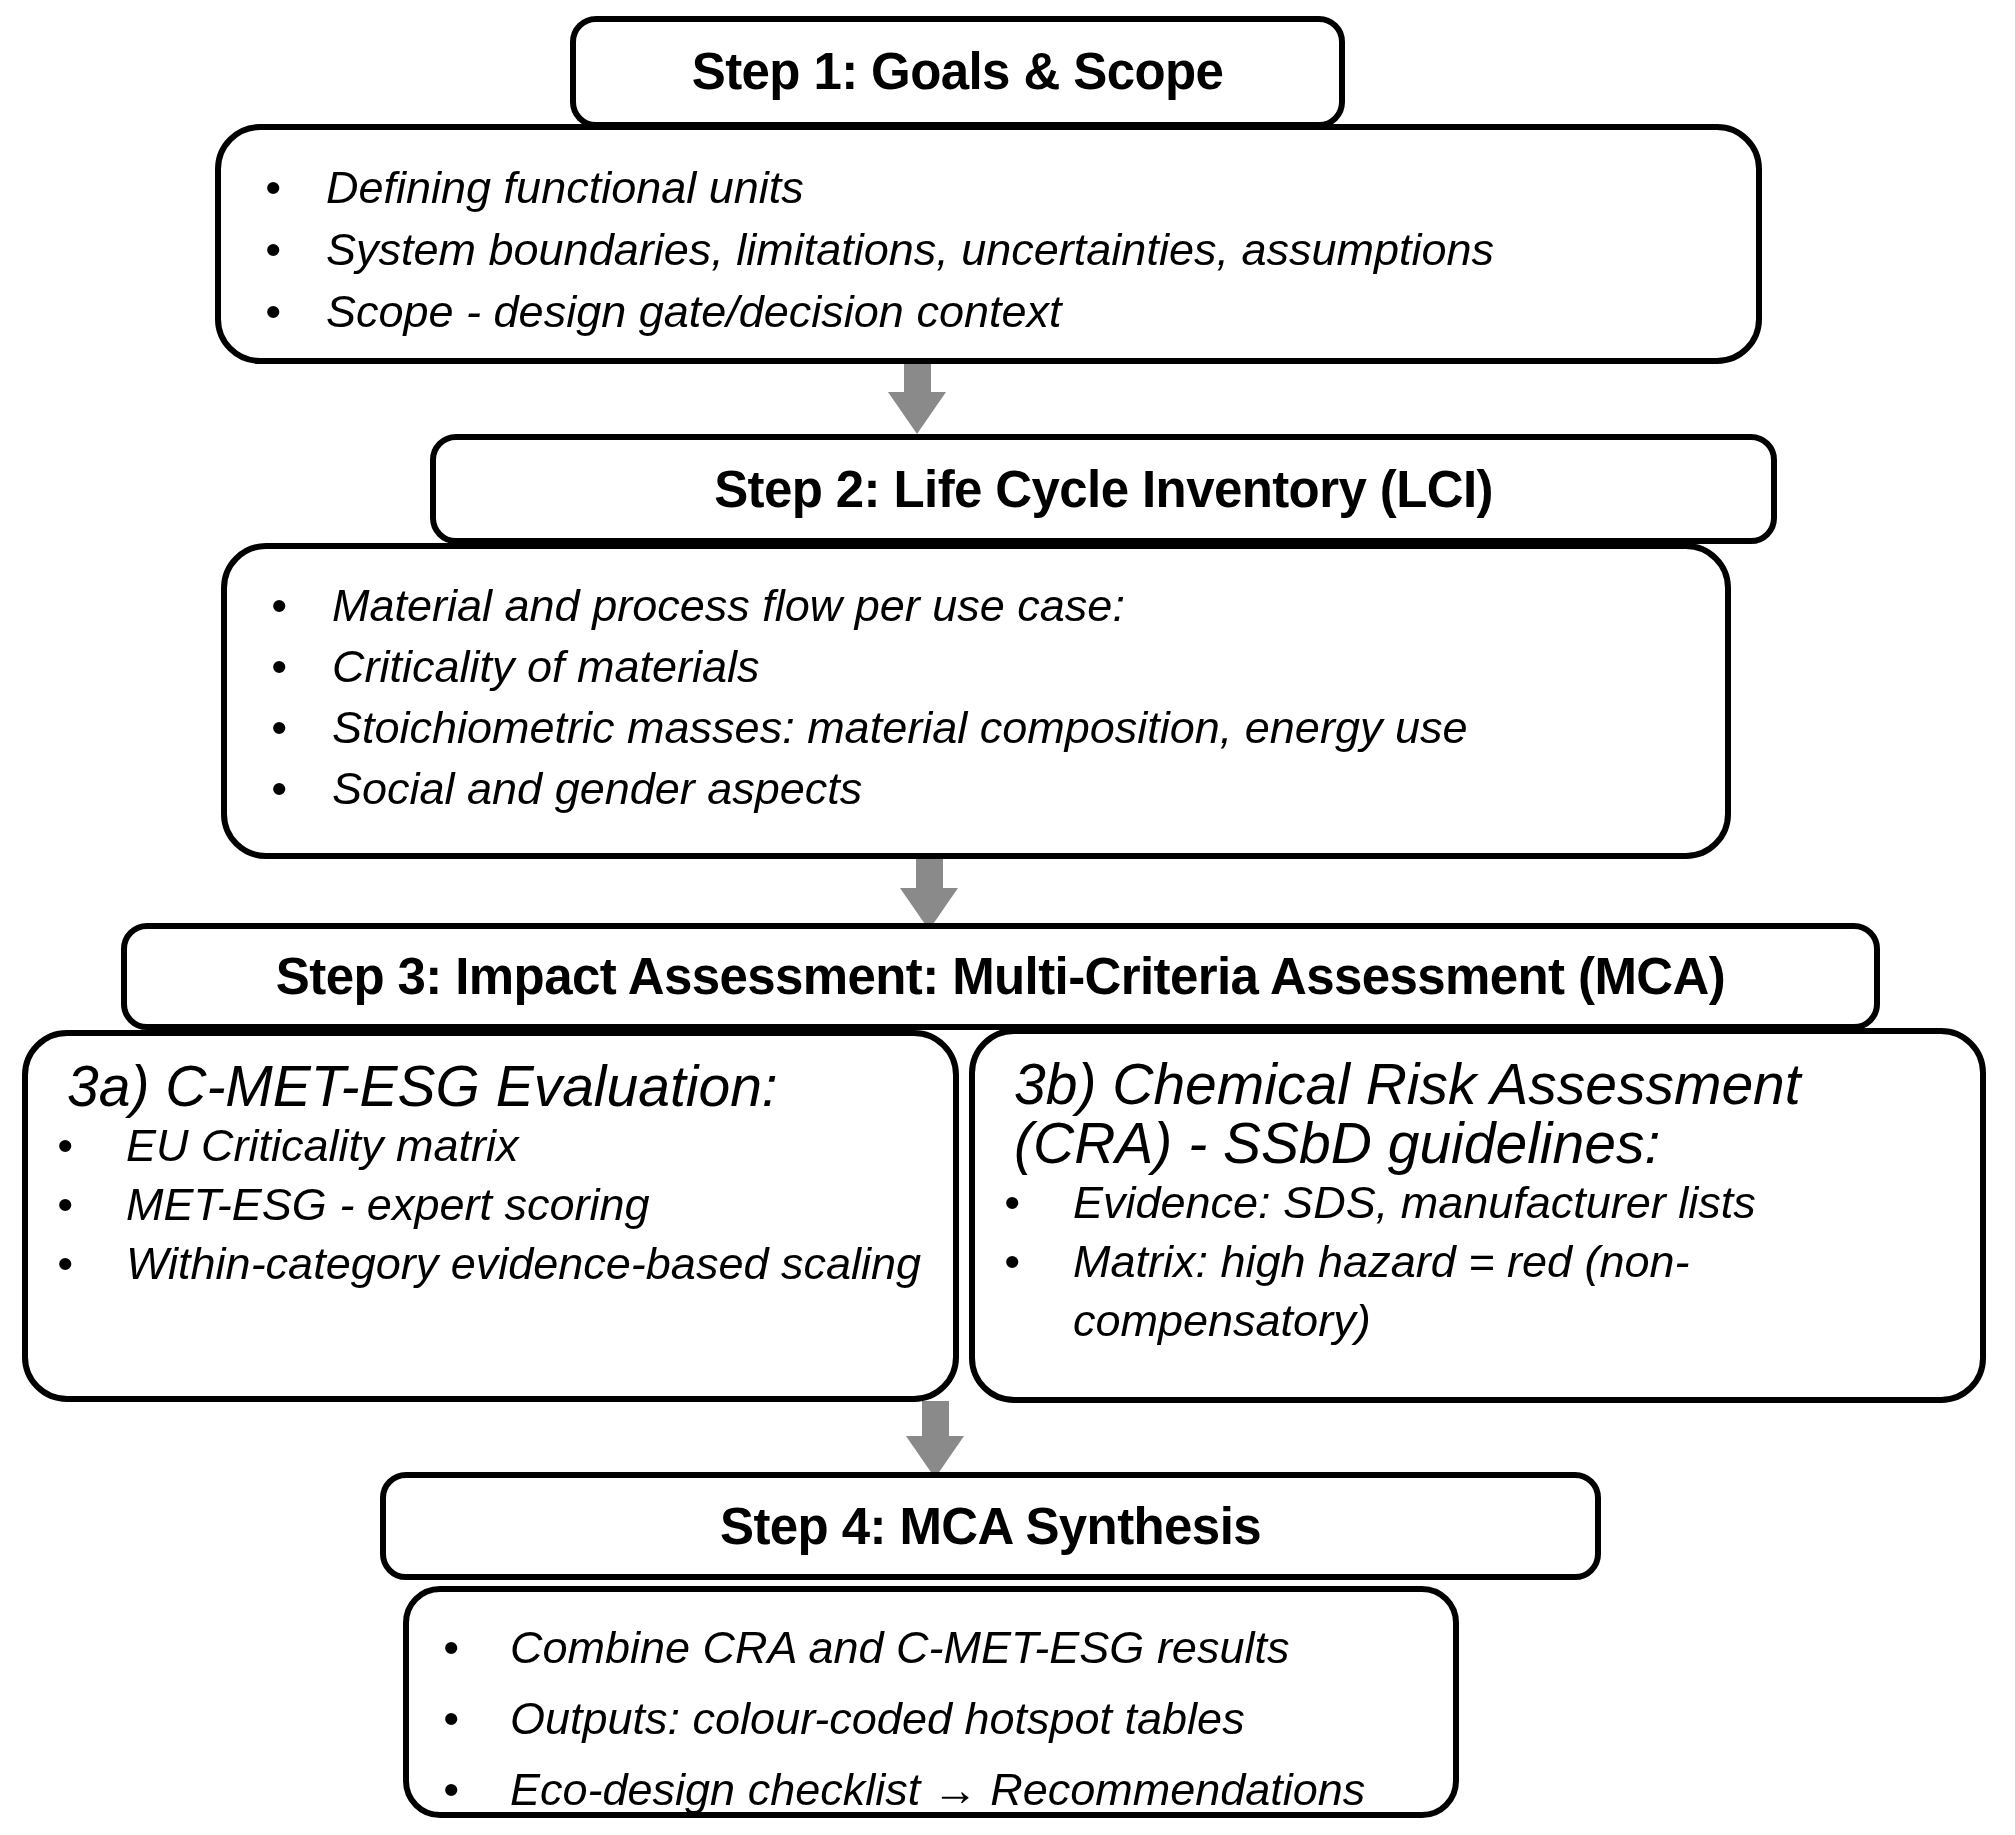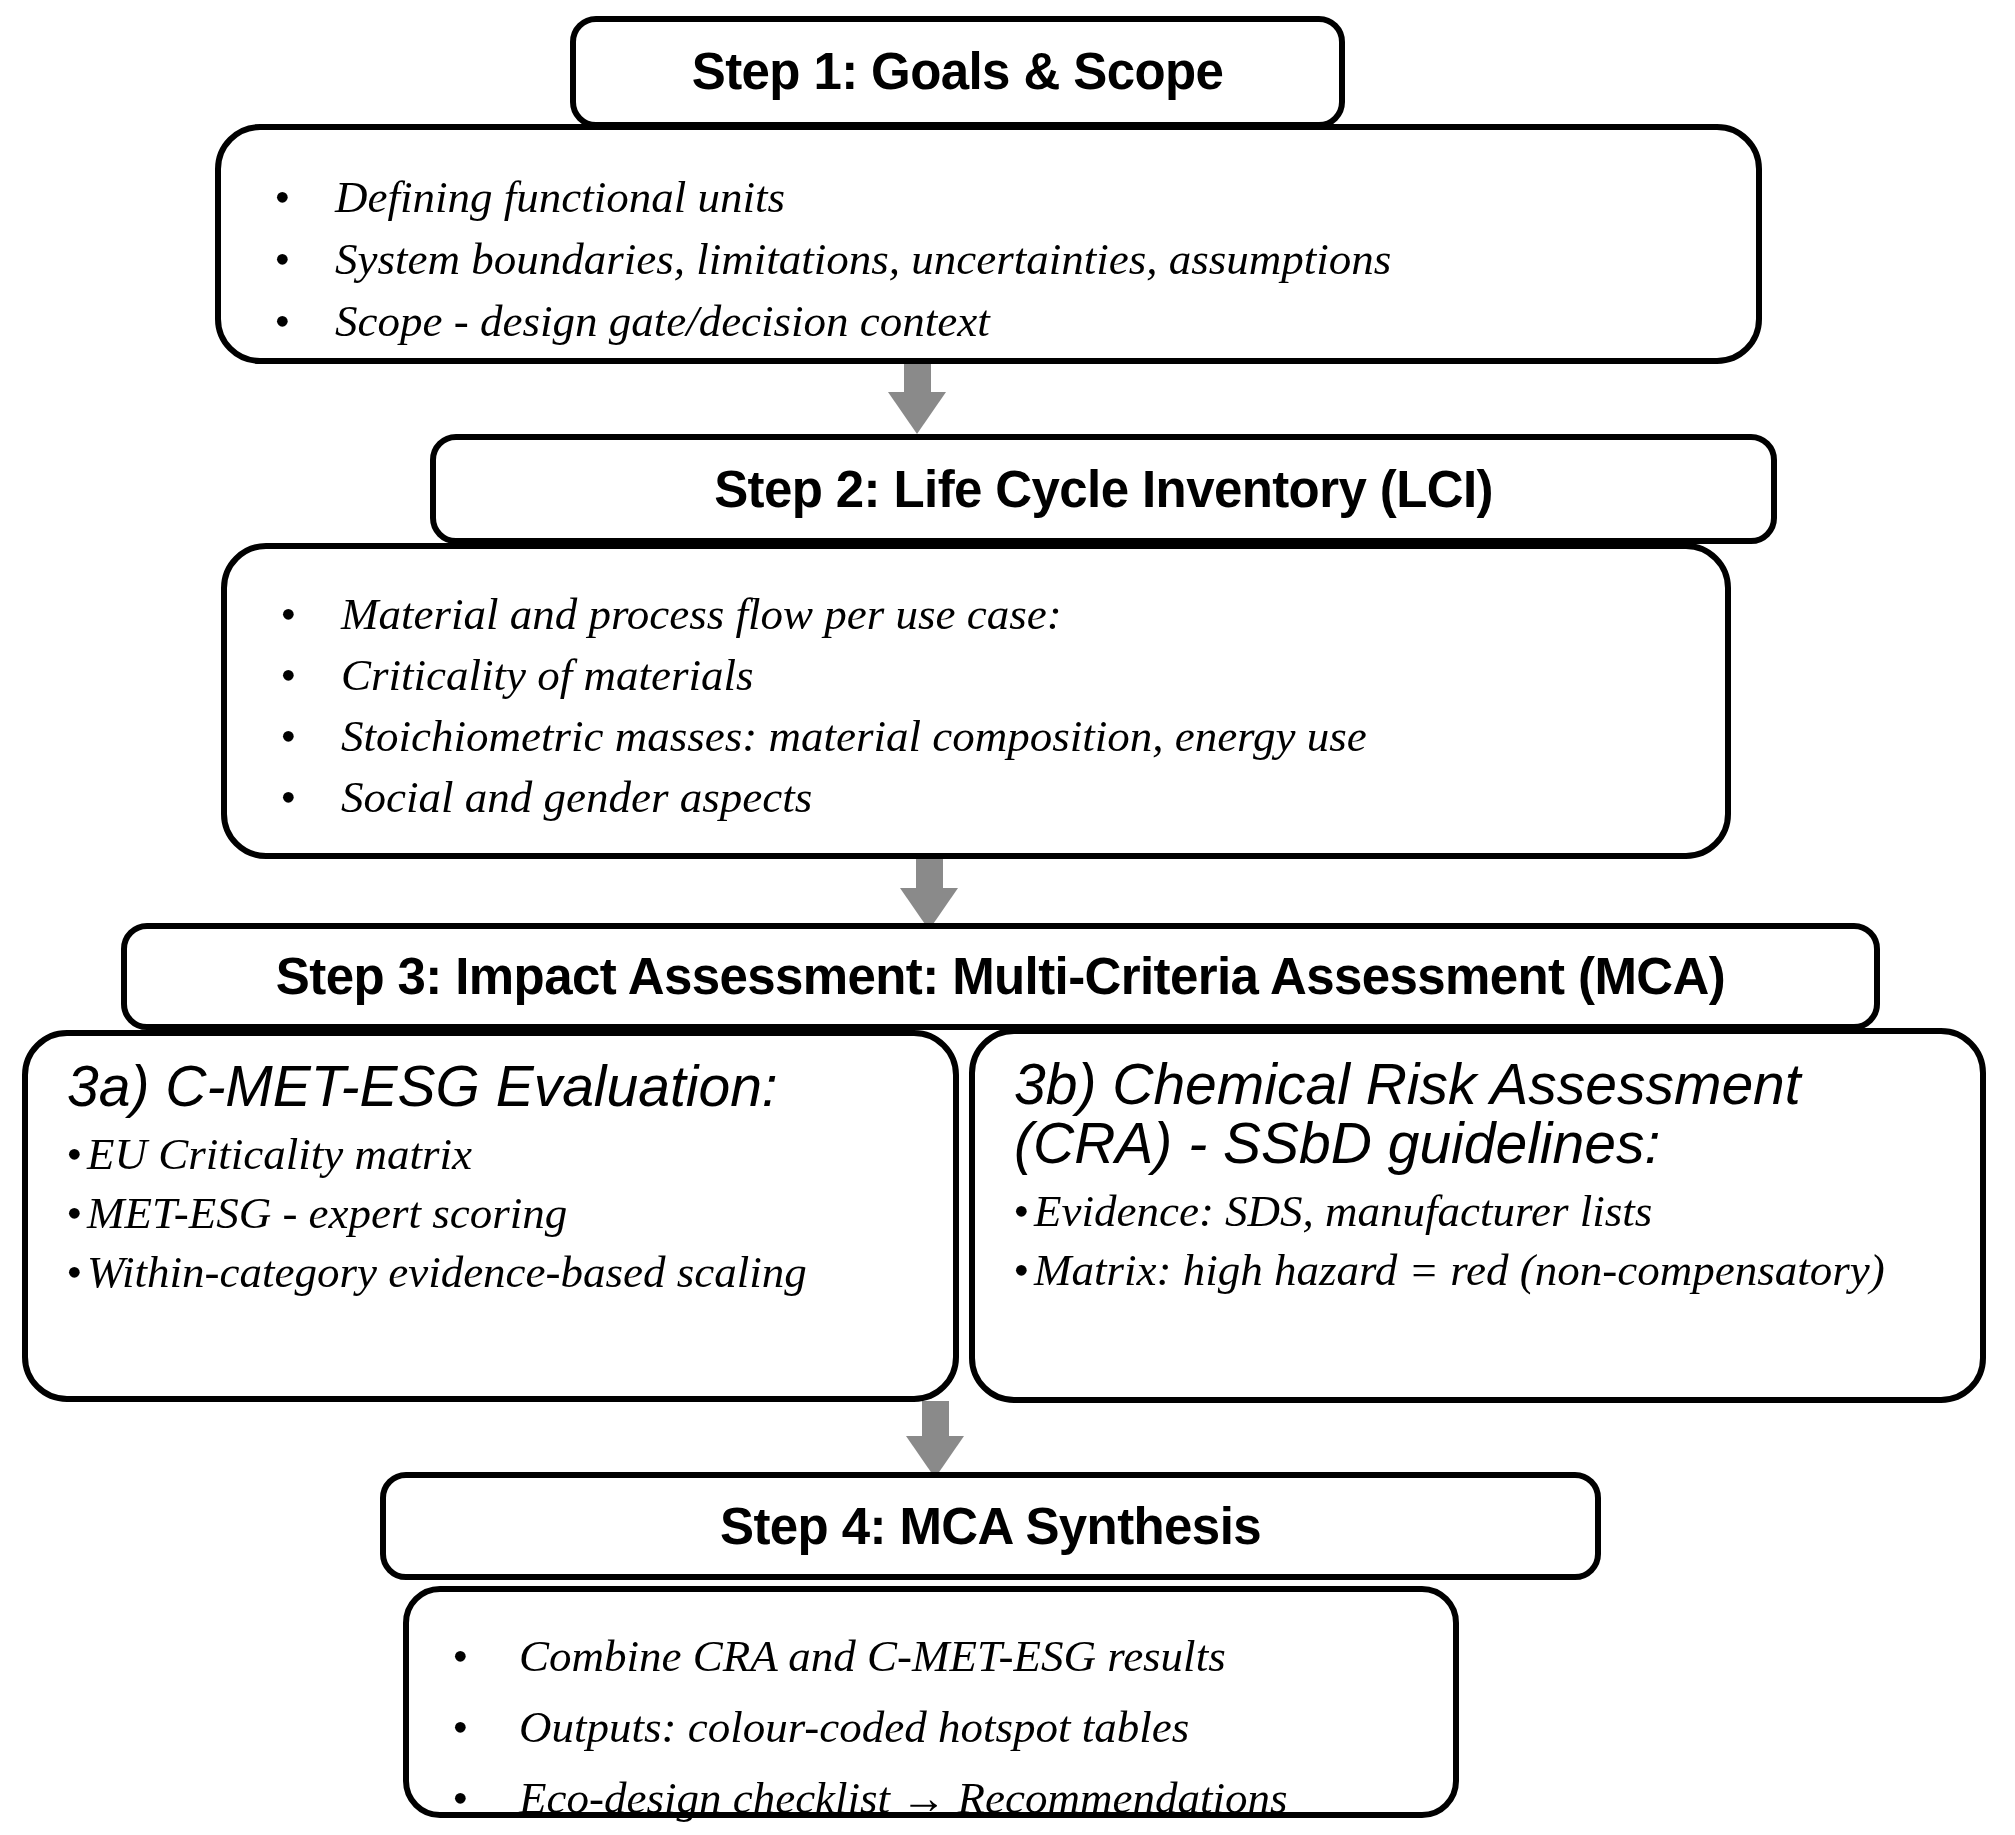--- a/index.html
+++ b/index.html
@@ -30,21 +30,21 @@
     white-space: nowrap;
   }
   .box {
     position: absolute;
     background: #ffffff;
     border: 6.2px solid #000000;
     border-radius: 45px;
     z-index: 2;
     box-sizing: border-box;
   }
-  .box ul { margin:9px; padding:0; list-style:none;font-family:Liberation Serif, serif; }
+  .box ul { margin:0; padding:0; list-style:none; }
   .bullets li {
     position: relative;
     font-style: italic;
     font-size: 45px;
     line-height: 62px;
     padding-left: 105px;
     padding-right: 25px;
   }
   .bullets li::before {
     content: "\2022";
@@ -64,21 +64,21 @@
     font-style: italic;
     font-size: 57px;
     line-height: 59px;
     padding: 21px 25px 0 39px;
   }
   .sub li {
     position: relative;
     font-style: italic;
     font-size: 45px;
     line-height: 59px;
-    padding-left: 50px;
+    padding-left: 98px;
     padding-right: 17.4px;
   }
   .sub li::before {
     content: "\2022";
     position: absolute;
     left: 29px;
     top: 0;
   }
 
   .arrow { position: absolute; z-index: 1; }

